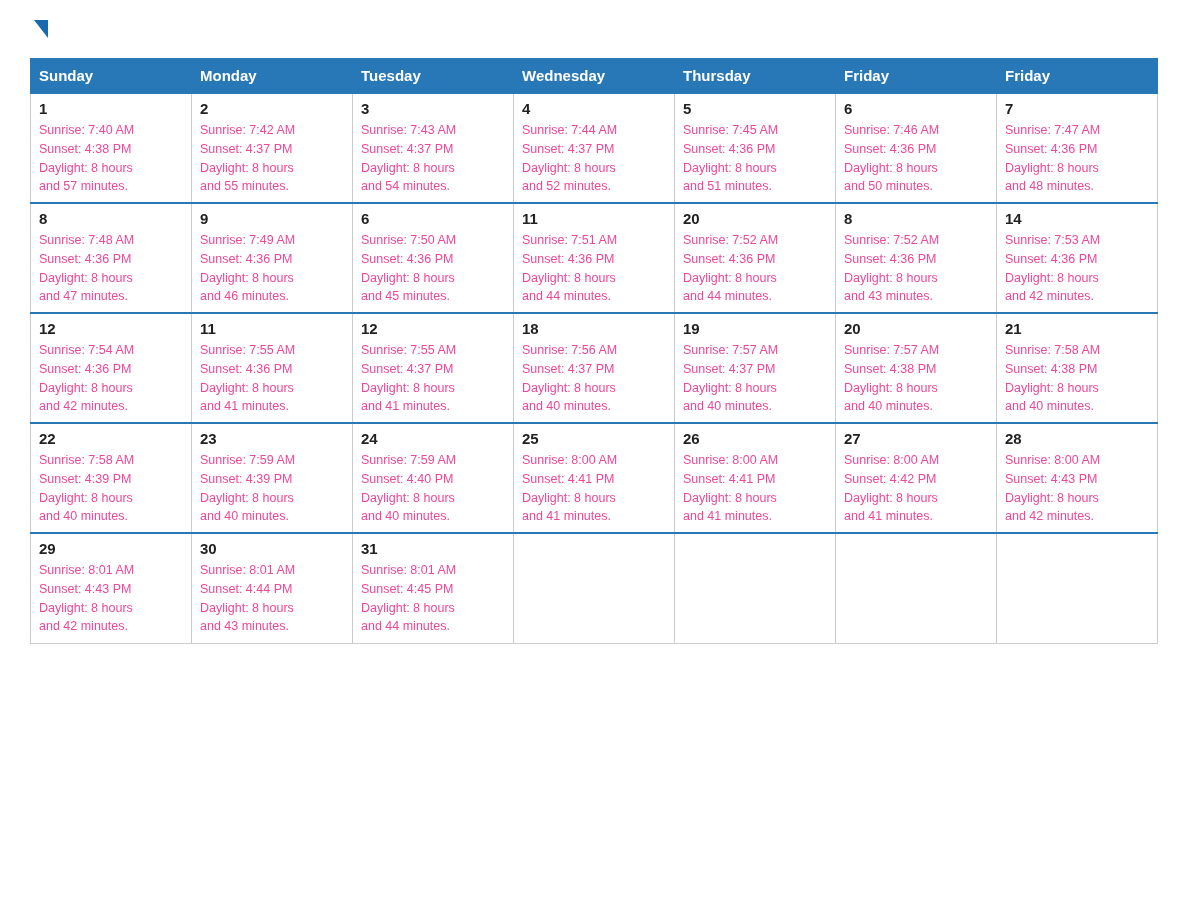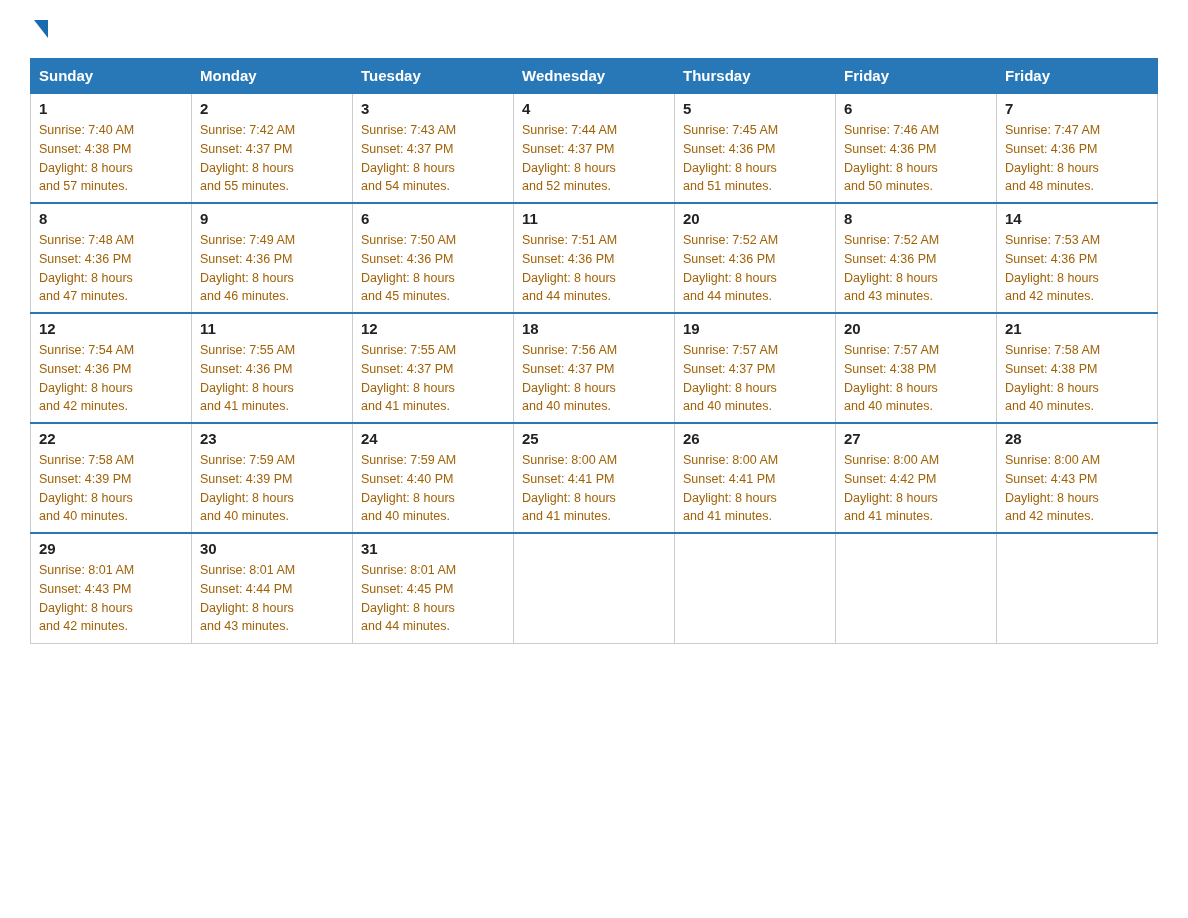--- a/index.html
+++ b/index.html
@@ -82,21 +82,21 @@
     }
     .day-num {
       font-size: 15px;
       font-weight: bold;
       margin-bottom: 4px;
       display: block;
       color: #222;
     }
     .day-info {
       font-size: 12.5px;
-      color: #a16207;
+      color: #ec4899;
       line-height: 1.5;
     }
     tbody td.empty {
       background: #fff;
       border-top: 2px solid #2878b8;
     }
   </style>
 </head>
 <body>
 

